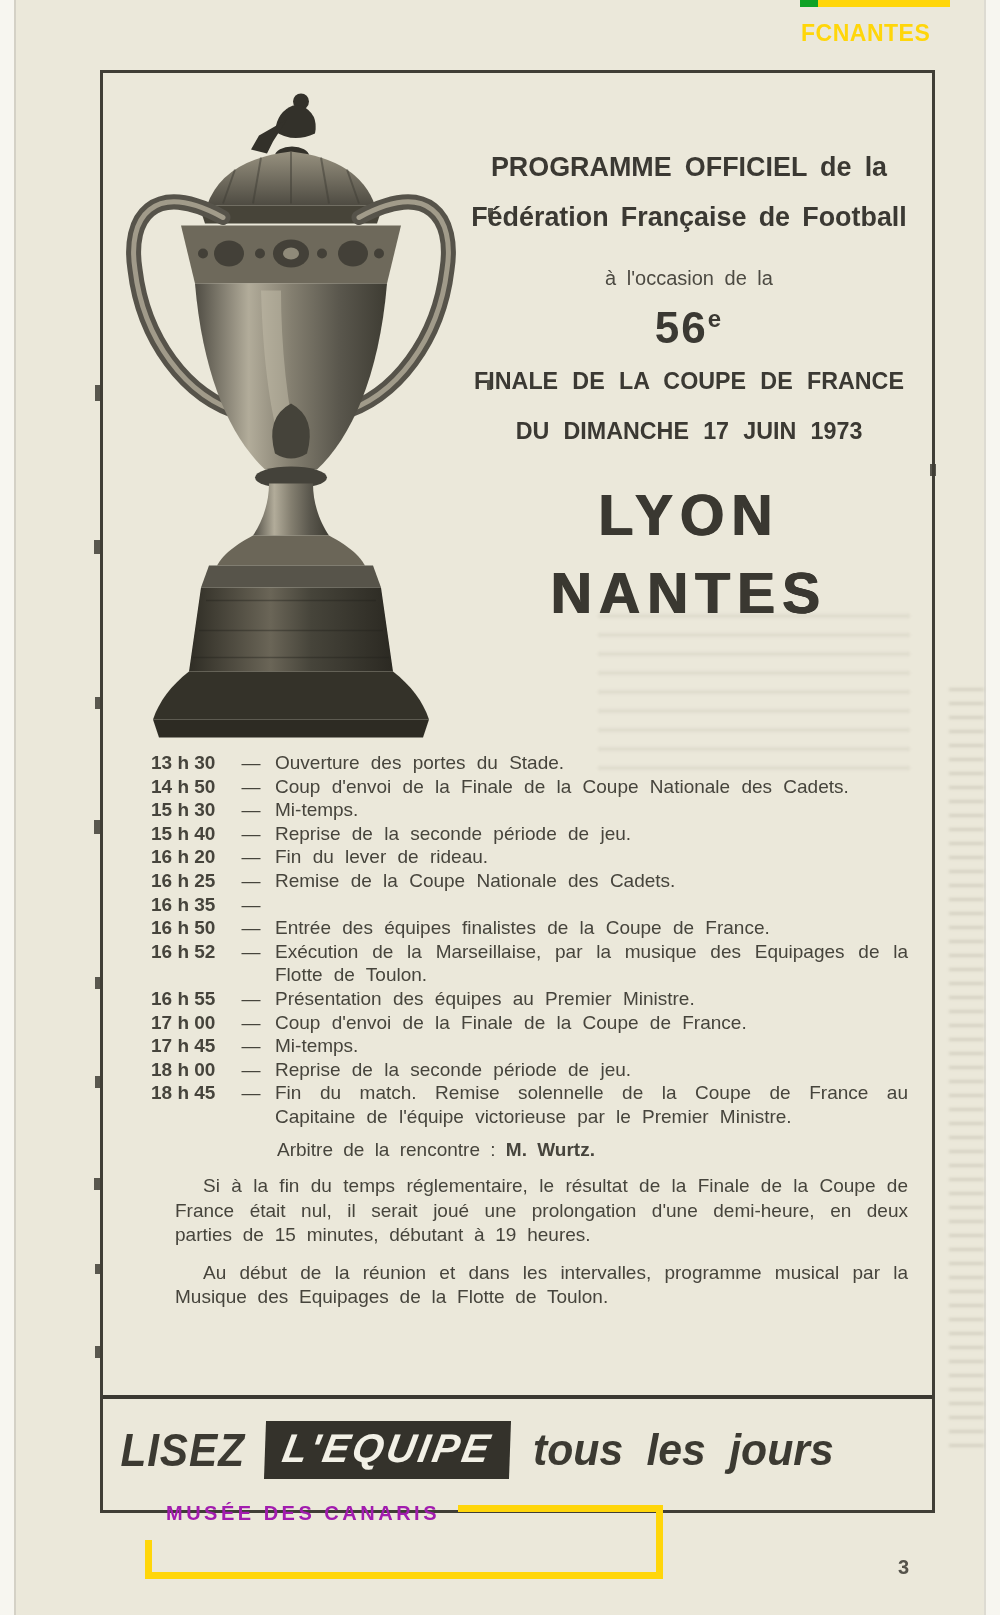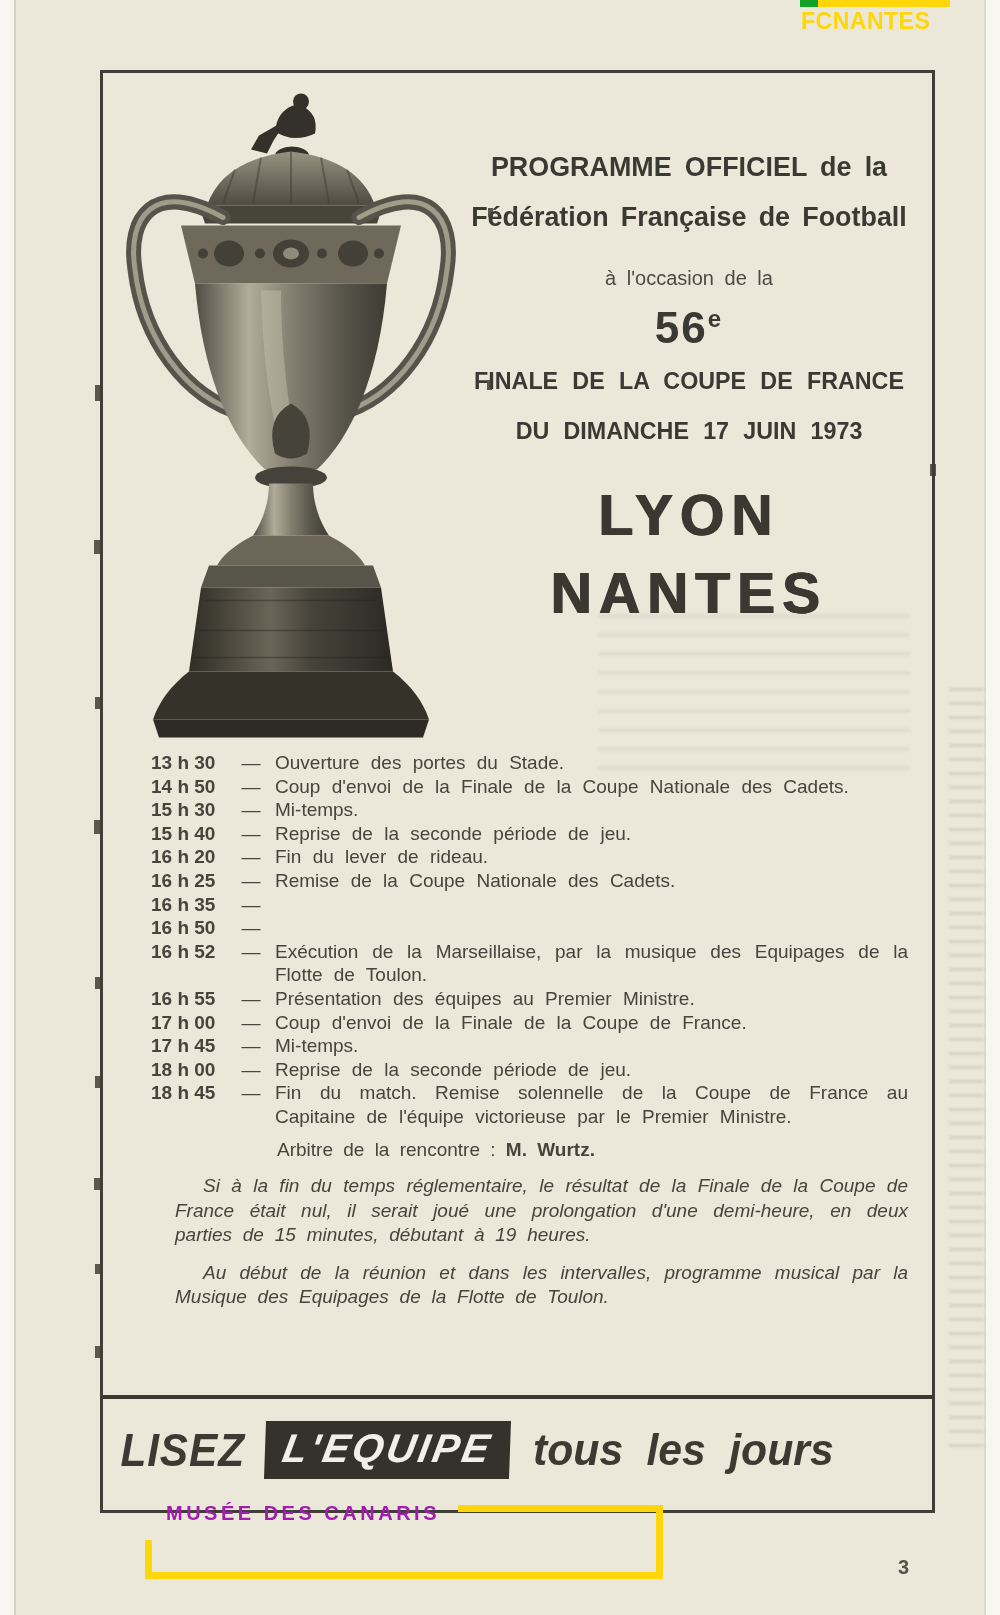--- a/index.html
+++ b/index.html
@@ -12,21 +12,21 @@
   
   .edge{position:absolute;top:0;bottom:0;width:14px;background:#f7f6f0;}
   .edge.left{left:0;border-right:2px solid rgba(145,140,120,.35);}
   .edge.right{right:0;border-left:2px solid rgba(145,140,120,.25);}
 
   
   .brandbar{position:absolute;top:0;height:7px;}
   .brandbar.green{left:800px;width:18px;}
   .brandbar.yellow{left:818px;width:132px;}
   .brand{
-    position:absolute;left:801px;top:8px;width:160px;
+    position:absolute;left:801px;top:20px;width:160px;
     font-size:23px;font-weight:bold;letter-spacing:.5px;
     text-decoration:none;cursor:pointer;
   }
 
   
   .page{
     position:absolute;left:100px;top:70px;width:829px;height:1437px;
     border:3px solid #403e36;
   }
 
@@ -49,21 +49,21 @@
 
   
   .schedule{position:absolute;left:24px;top:678px;width:757px;font-size:19px;line-height:23.6px;color:#46443c;}
   .row{display:flex;}
   .row .t{flex:0 0 76px;font-weight:bold;white-space:nowrap;}
   .row .d{flex:0 0 48px;text-align:center;}
   .row .x{flex:1;text-align:justify;word-spacing:6px;}
   .officials{margin-top:9px;padding-left:126px;}
   .officials div{margin-bottom:10px;word-spacing:5px;}
   .officials b{font-weight:bold;}
-  .note{margin-top:13px;text-align:justify;text-indent:28px;word-spacing:5.5px;line-height:24.5px;font-style:italic;}
+  .note{margin-top:13px;text-align:justify;text-indent:28px;word-spacing:5.5px;line-height:24.5px;}
 
   
   .ad-rule{position:absolute;left:0;top:1322px;width:100%;height:4px;background:#3a3831;}
   .ad{position:absolute;left:12px;top:1348px;width:805px;display:flex;align-items:center;gap:15px;
       font-style:italic;font-weight:bold;color:#3c3a32;text-align:right;}
   .ad .lisez{font-size:46px;transform:scaleX(.92);letter-spacing:1px;}
   .ad .ebox{background:#34322b;padding:5px 18px 8px;transform:skewX(-2deg);}
   .ad .ebox span{display:inline-block;color:#f2f0e6;font-size:40px;letter-spacing:3px;transform:skewX(-8deg);}
   .ad .tous{font-size:45px;word-spacing:12px;transform:scaleX(.95);}
 
@@ -227,20 +227,21 @@
           <span class="d">—</span>
           <span class="x">Remise de la Coupe Nationale des Cadets.</span>
         </div>
       <div class="row">
           <span class="t">16 h 35</span>
           <span class="d">—</span>
         </div>
       <div class="row">
           <span class="t">16 h 50</span>
           <span class="d">—</span>
+          <span class="x">Entrée des équipes finalistes de la Coupe de France.</span>
         </div>
       <div class="row">
           <span class="t">16 h 52</span>
           <span class="d">—</span>
           <span class="x">Exécution de la Marseillaise, par la musique des Equipages de la Flotte de Toulon.</span>
         </div>
       <div class="row">
           <span class="t">16 h 55</span>
           <span class="d">—</span>
           <span class="x">Présentation des équipes au Premier Ministre.</span>

